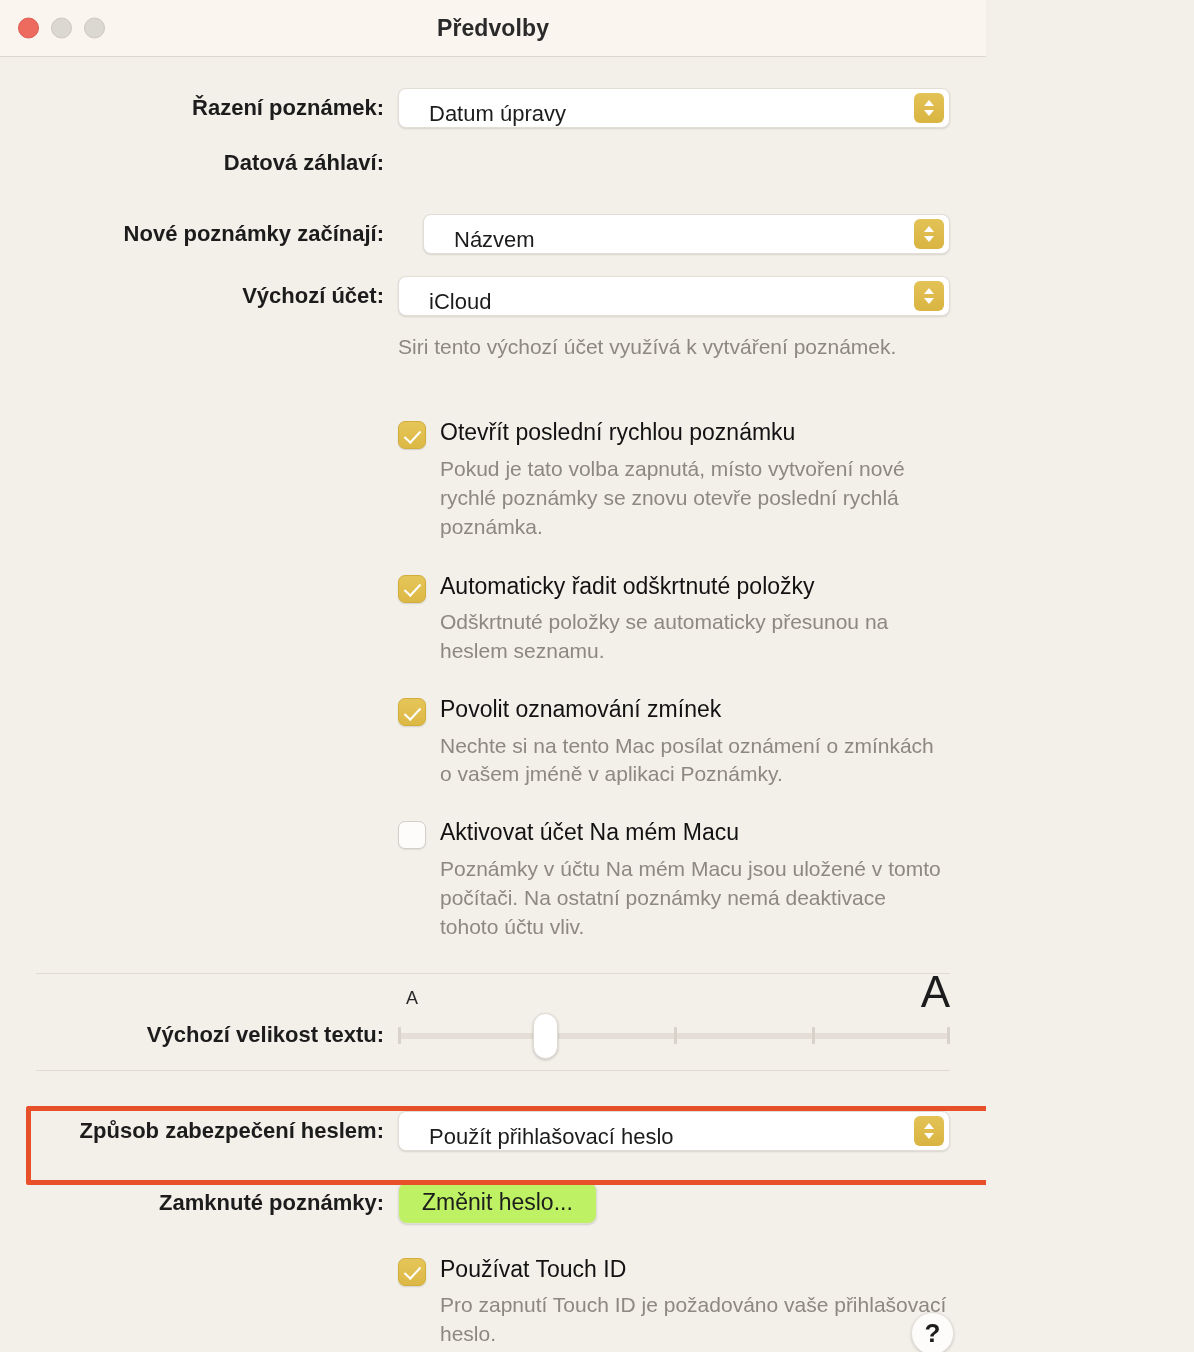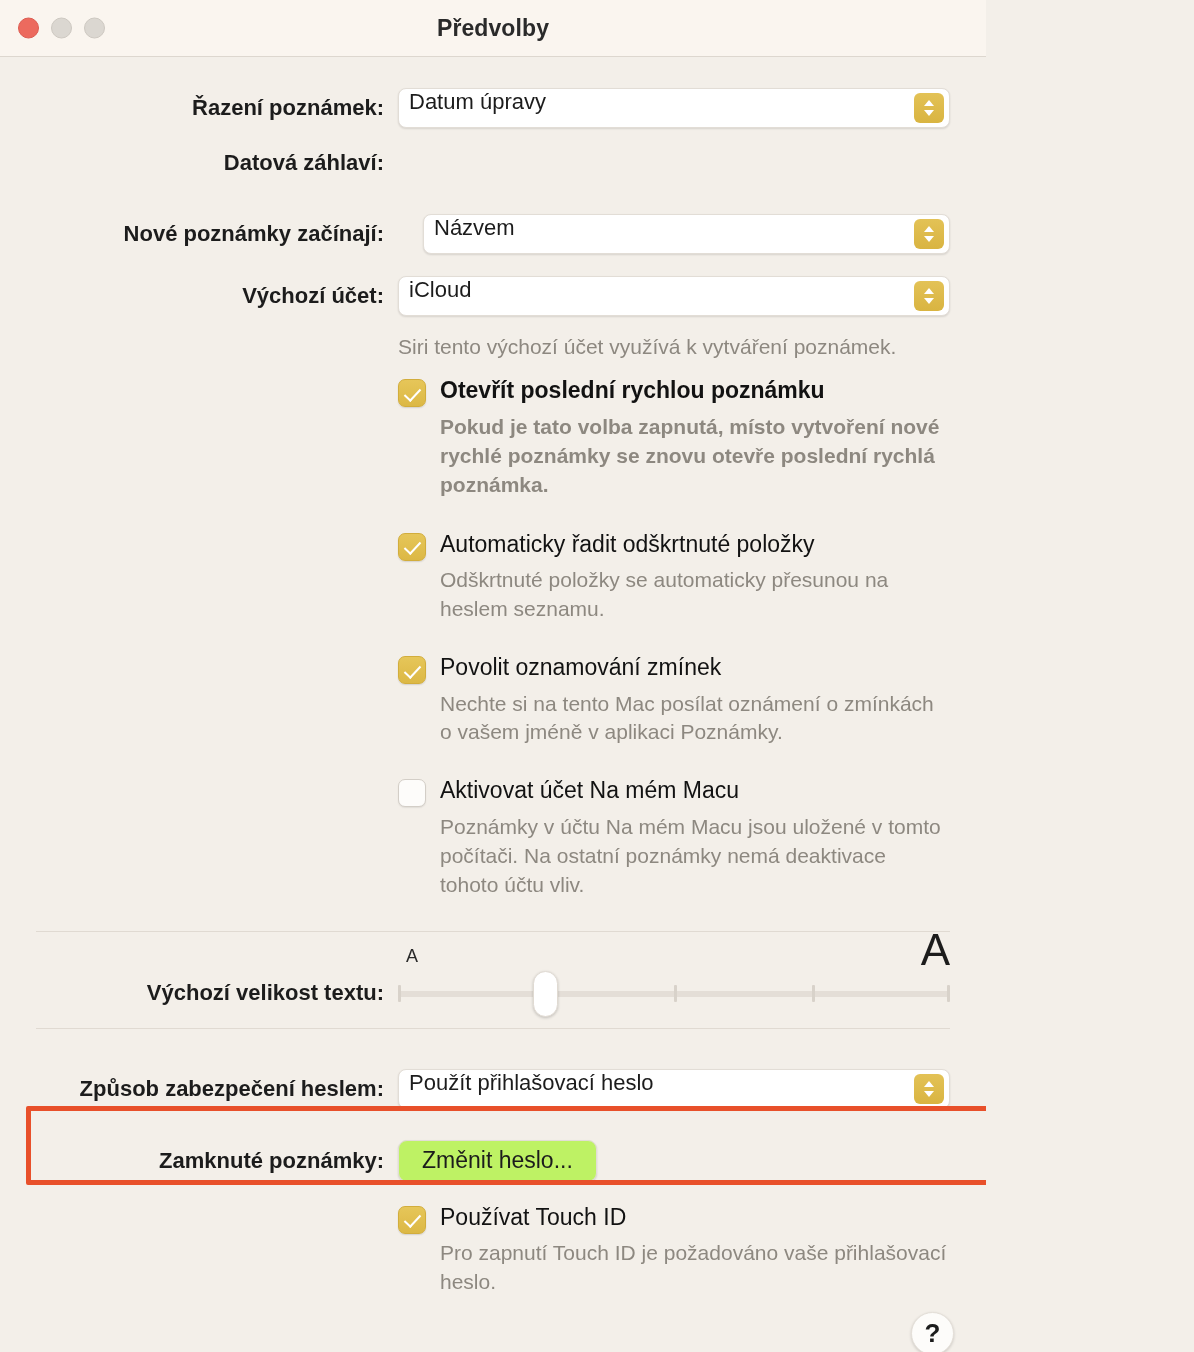--- a/index.html
+++ b/index.html
@@ -85,22 +85,22 @@
 
   
   .popup {
     position: relative;
     height: 40px;
     background: #ffffff;
     border-radius: 8px;
     border: 0.5px solid #e2ddd6;
     box-shadow: 0 1px 2px rgba(0,0,0,0.12);
     display: flex;
-    align-items: flex-start;
-    padding-left: 10px;
+    align-items: flex-end;
+    padding-left: 30px;
     font-size: 22px;
     color: #1c1c1c;
     width: 100%;
   }
   .popup-arrows {
     position: absolute;
     right: 5px;
     top: 50%;
     transform: translateY(-50%);
     width: 30px;
@@ -331,21 +331,21 @@
       </div>
     </div>
 
     <div class="row" style="margin-top:17px;">
       <div class="label-col"></div>
       <div class="field-col">
         <div class="hint">Siri tento výchozí účet využívá k vytváření poznámek.</div>
       </div>
     </div>
 
-    <div class="row" style="margin-top:16px; align-items:flex-end;font-weight:bold;">
+    <div class="row" style="margin-top:58px; align-items:flex-end;">
       <div class="label-col"></div>
       <div class="field-col">
         <div class="check-row">
           <span class="checkbox on"></span>
           <div>
             <div class="check-title">Otevřít poslední rychlou poznámku</div>
             <div class="check-desc">Pokud je tato volba zapnutá, místo vytvoření nové rychlé poznámky se znovu otevře poslední rychlá poznámka.</div>
           </div>
         </div>
       </div>
@@ -425,21 +425,21 @@
       </div>
     </div>
 
     <div class="row" style="margin-top:31px;">
       <div class="label-col">Zamknuté poznámky:</div>
       <div class="field-col">
         <span class="plain-button">Změnit heslo...</span>
       </div>
     </div>
 
-    <div class="row" style="margin-top:22px; align-items:flex-end;">
+    <div class="row" style="margin-top:32px; align-items:flex-end;">
       <div class="label-col"></div>
       <div class="field-col">
         <div class="check-row">
           <span class="checkbox on"></span>
           <div>
             <div class="check-title">Používat Touch ID</div>
             <div class="check-desc" style="max-width:600px;">Pro zapnutí Touch ID je požadováno vaše přihlašovací heslo.</div>
           </div>
         </div>
       </div>

